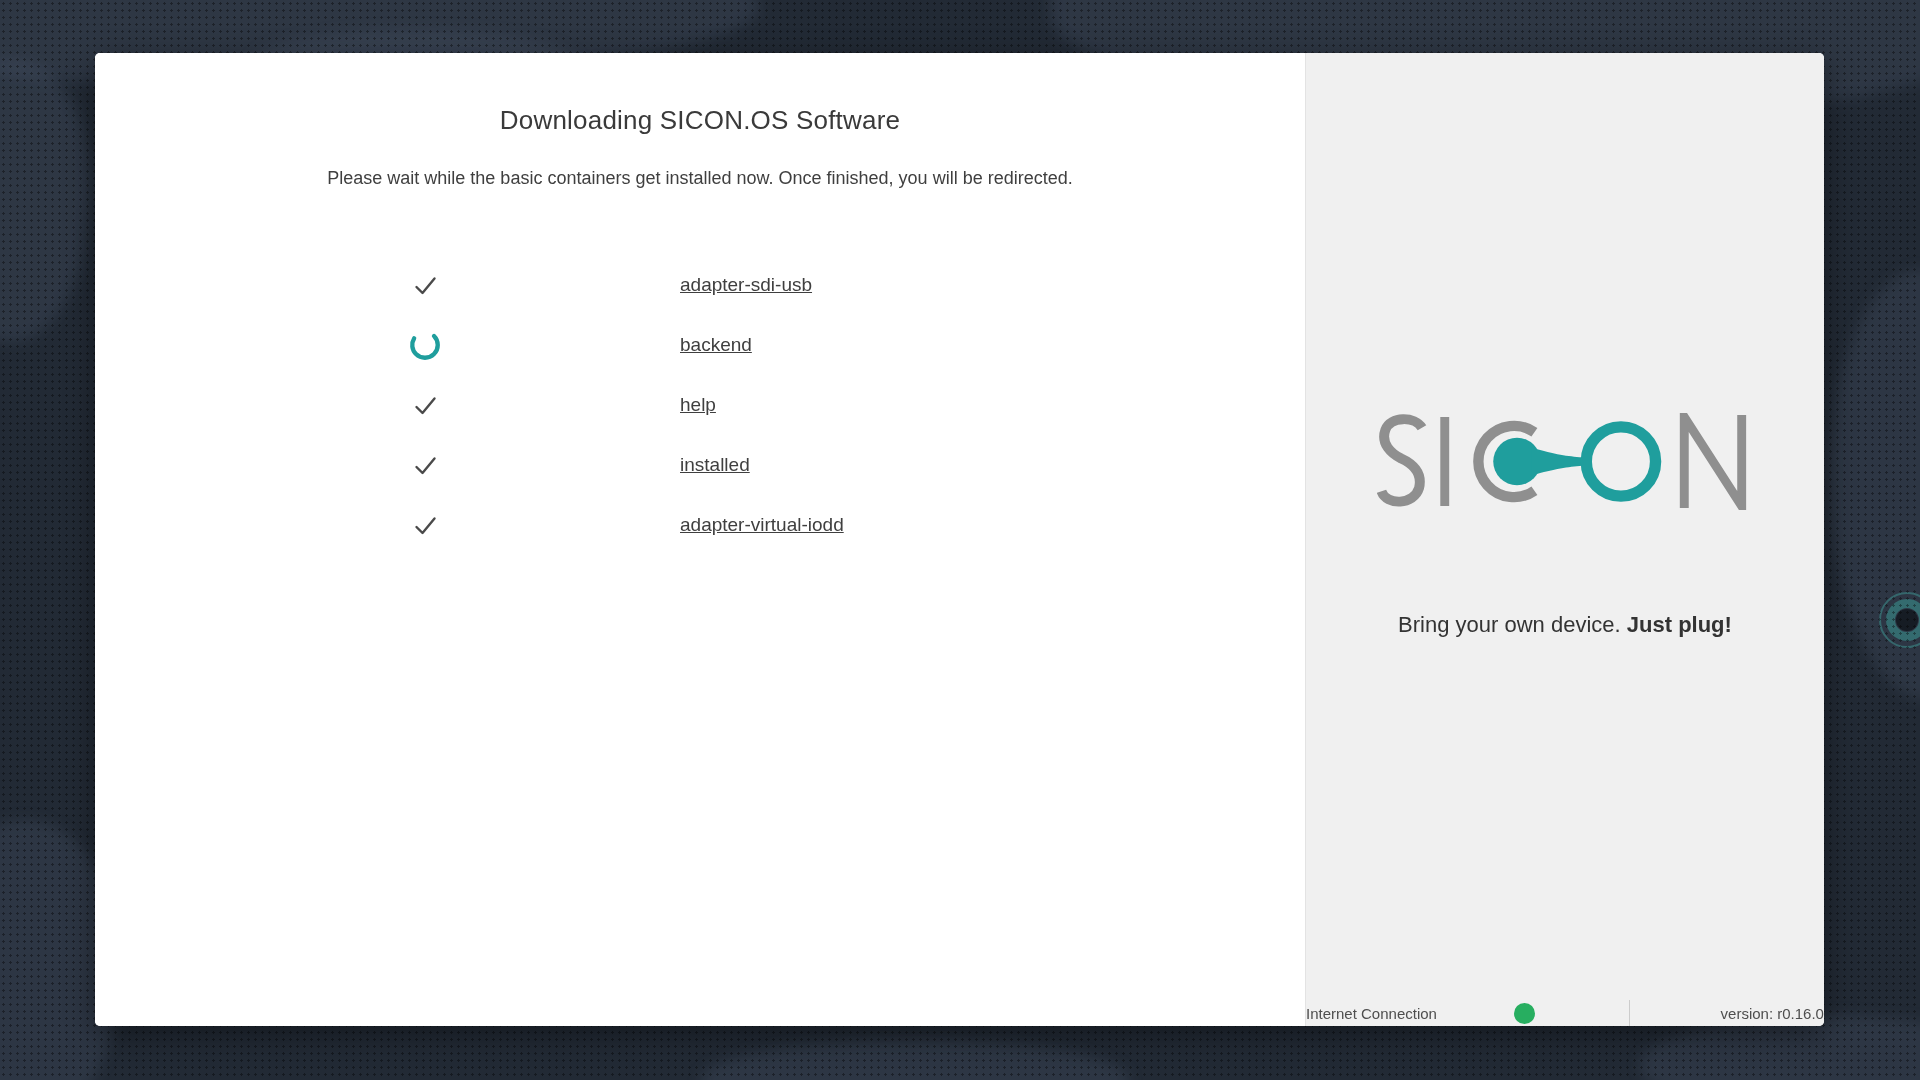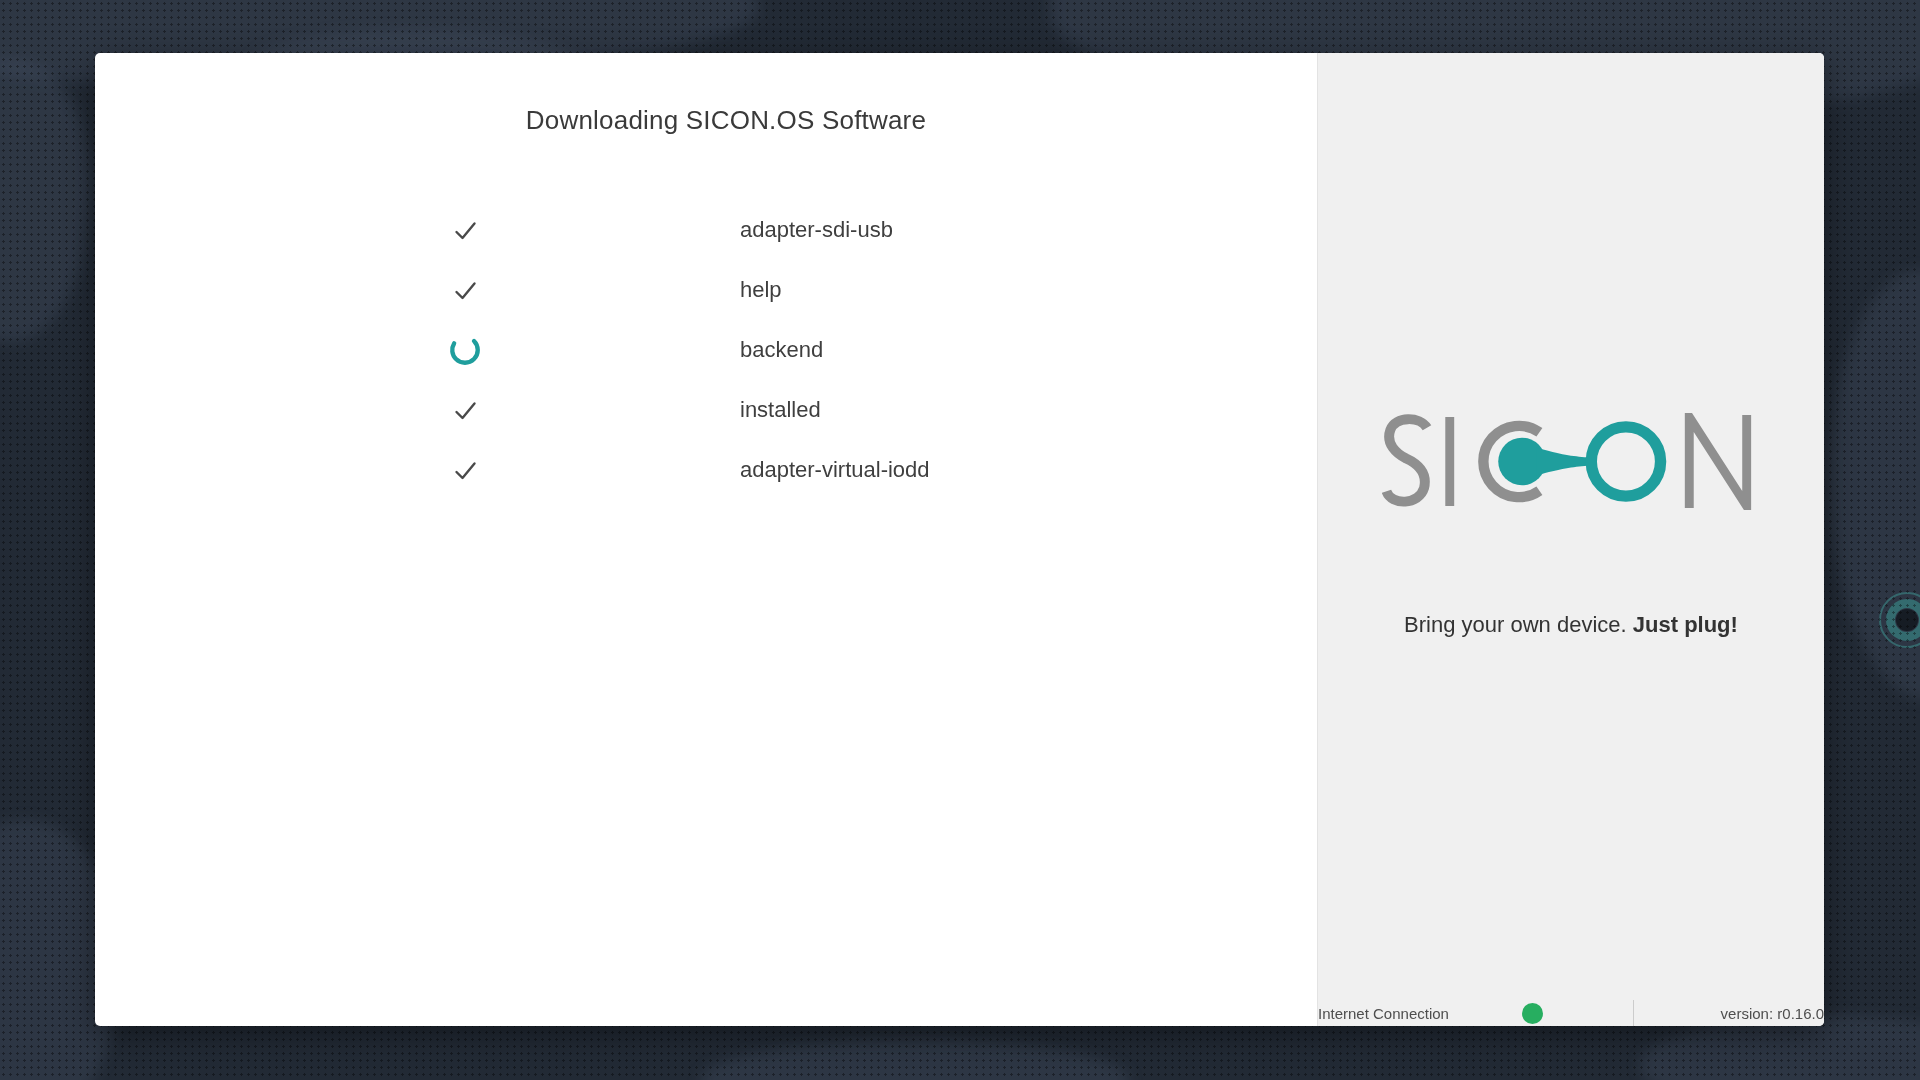--- a/index.html
+++ b/index.html
@@ -38,21 +38,20 @@
 
   
   .card {
     position:absolute; left:95px; top:53px;
     width:1729px; height:973px;
     border-radius:5px;
     background:#ffffff;
     box-shadow: 0 8px 30px rgba(0,0,0,0.45);
     display:flex;
     overflow:hidden;
-    padding-left:40px;
   }
 
   
   .panel-left { width:1210px; height:100%; background:#ffffff; }
   .page-title {
     margin-top:54px;
     text-align:center;
     font-size:26px; line-height:26px;
     font-weight:400; color:#3a3a3a;
     letter-spacing:0.2px;
@@ -74,22 +73,22 @@
   .row .check { width:27px; height:27px; display:block; }
   .row .check path { fill:none; stroke:#4a4a4a; stroke-width:2.4; stroke-linecap:round; stroke-linejoin:round; }
   .row .spinner { width:34px; height:34px; display:none; transform:rotate(-45deg); animation:spin 1.1s linear infinite; }
   .row .spinner circle {
     fill:none; stroke:var(--accent,#1f9e9d); stroke-width:4.6;
     stroke-dasharray:60 24.8; stroke-linecap:round;
   }
   .row.loading .spinner { display:block; }
   @keyframes spin { from { transform:rotate(-45deg);} to { transform:rotate(315deg);} }
   .label {
-    position:absolute; left:605px; top:0;
-    line-height:60px; font-size:22px; color:#3f3f3f;
+    position:absolute; left:585px; top:0;
+    line-height:60px; font-size:19px; color:#3f3f3f;text-decoration:underline;
   }
 
   
   .sidebar {
     position:relative;
     width:519px; height:100%;
     background:var(--sidebar,#f0f0f0);
     border-left:1px solid #e3e3e3;
   }
   .logo { display:block; margin:360px auto 0; width:377px; height:97px; }
@@ -131,47 +130,48 @@
     <circle cx="32" cy="32" r="27" fill="none" stroke="rgba(62,152,148,0.5)" stroke-width="2"></circle>
     <circle cx="32" cy="32" r="16.5" fill="none" stroke="rgba(56,144,140,0.6)" stroke-width="9"></circle>
     <circle cx="32" cy="32" r="11" fill="rgba(20,26,33,0.9)"></circle>
   </svg>
 </div>
 
 <div class="card">
 
   <section class="panel-left">
     <h1 class="page-title">Downloading SICON.OS Software</h1>
+    <p class="page-subtitle">Please wait while the basic containers get installed now. Once finished, you will be redirected.</p>
     <div class="container-list">
         <div class="row done">
     <span class="icon-cell">
       <svg class="check" viewBox="0 0 27 27">
         <path d="M4.5 15 L10.5 21 L22.5 6.5"></path>
       </svg>
 
     </span>
     <span class="label">adapter-sdi-usb</span>
-  </div>
-        <div class="row done">
-    <span class="icon-cell">
-      <svg class="check" viewBox="0 0 27 27">
-        <path d="M4.5 15 L10.5 21 L22.5 6.5"></path>
-      </svg>
-
-    </span>
-    <span class="label">help</span>
   </div>
         <div class="row loading">
     <span class="icon-cell">
 
       <svg class="spinner" viewBox="0 0 36 36">
         <circle cx="18" cy="18" r="13.5"></circle>
       </svg>
     </span>
     <span class="label">backend</span>
+  </div>
+        <div class="row done">
+    <span class="icon-cell">
+      <svg class="check" viewBox="0 0 27 27">
+        <path d="M4.5 15 L10.5 21 L22.5 6.5"></path>
+      </svg>
+
+    </span>
+    <span class="label">help</span>
   </div>
         <div class="row done">
     <span class="icon-cell">
       <svg class="check" viewBox="0 0 27 27">
         <path d="M4.5 15 L10.5 21 L22.5 6.5"></path>
       </svg>
 
     </span>
     <span class="label">installed</span>
   </div>

